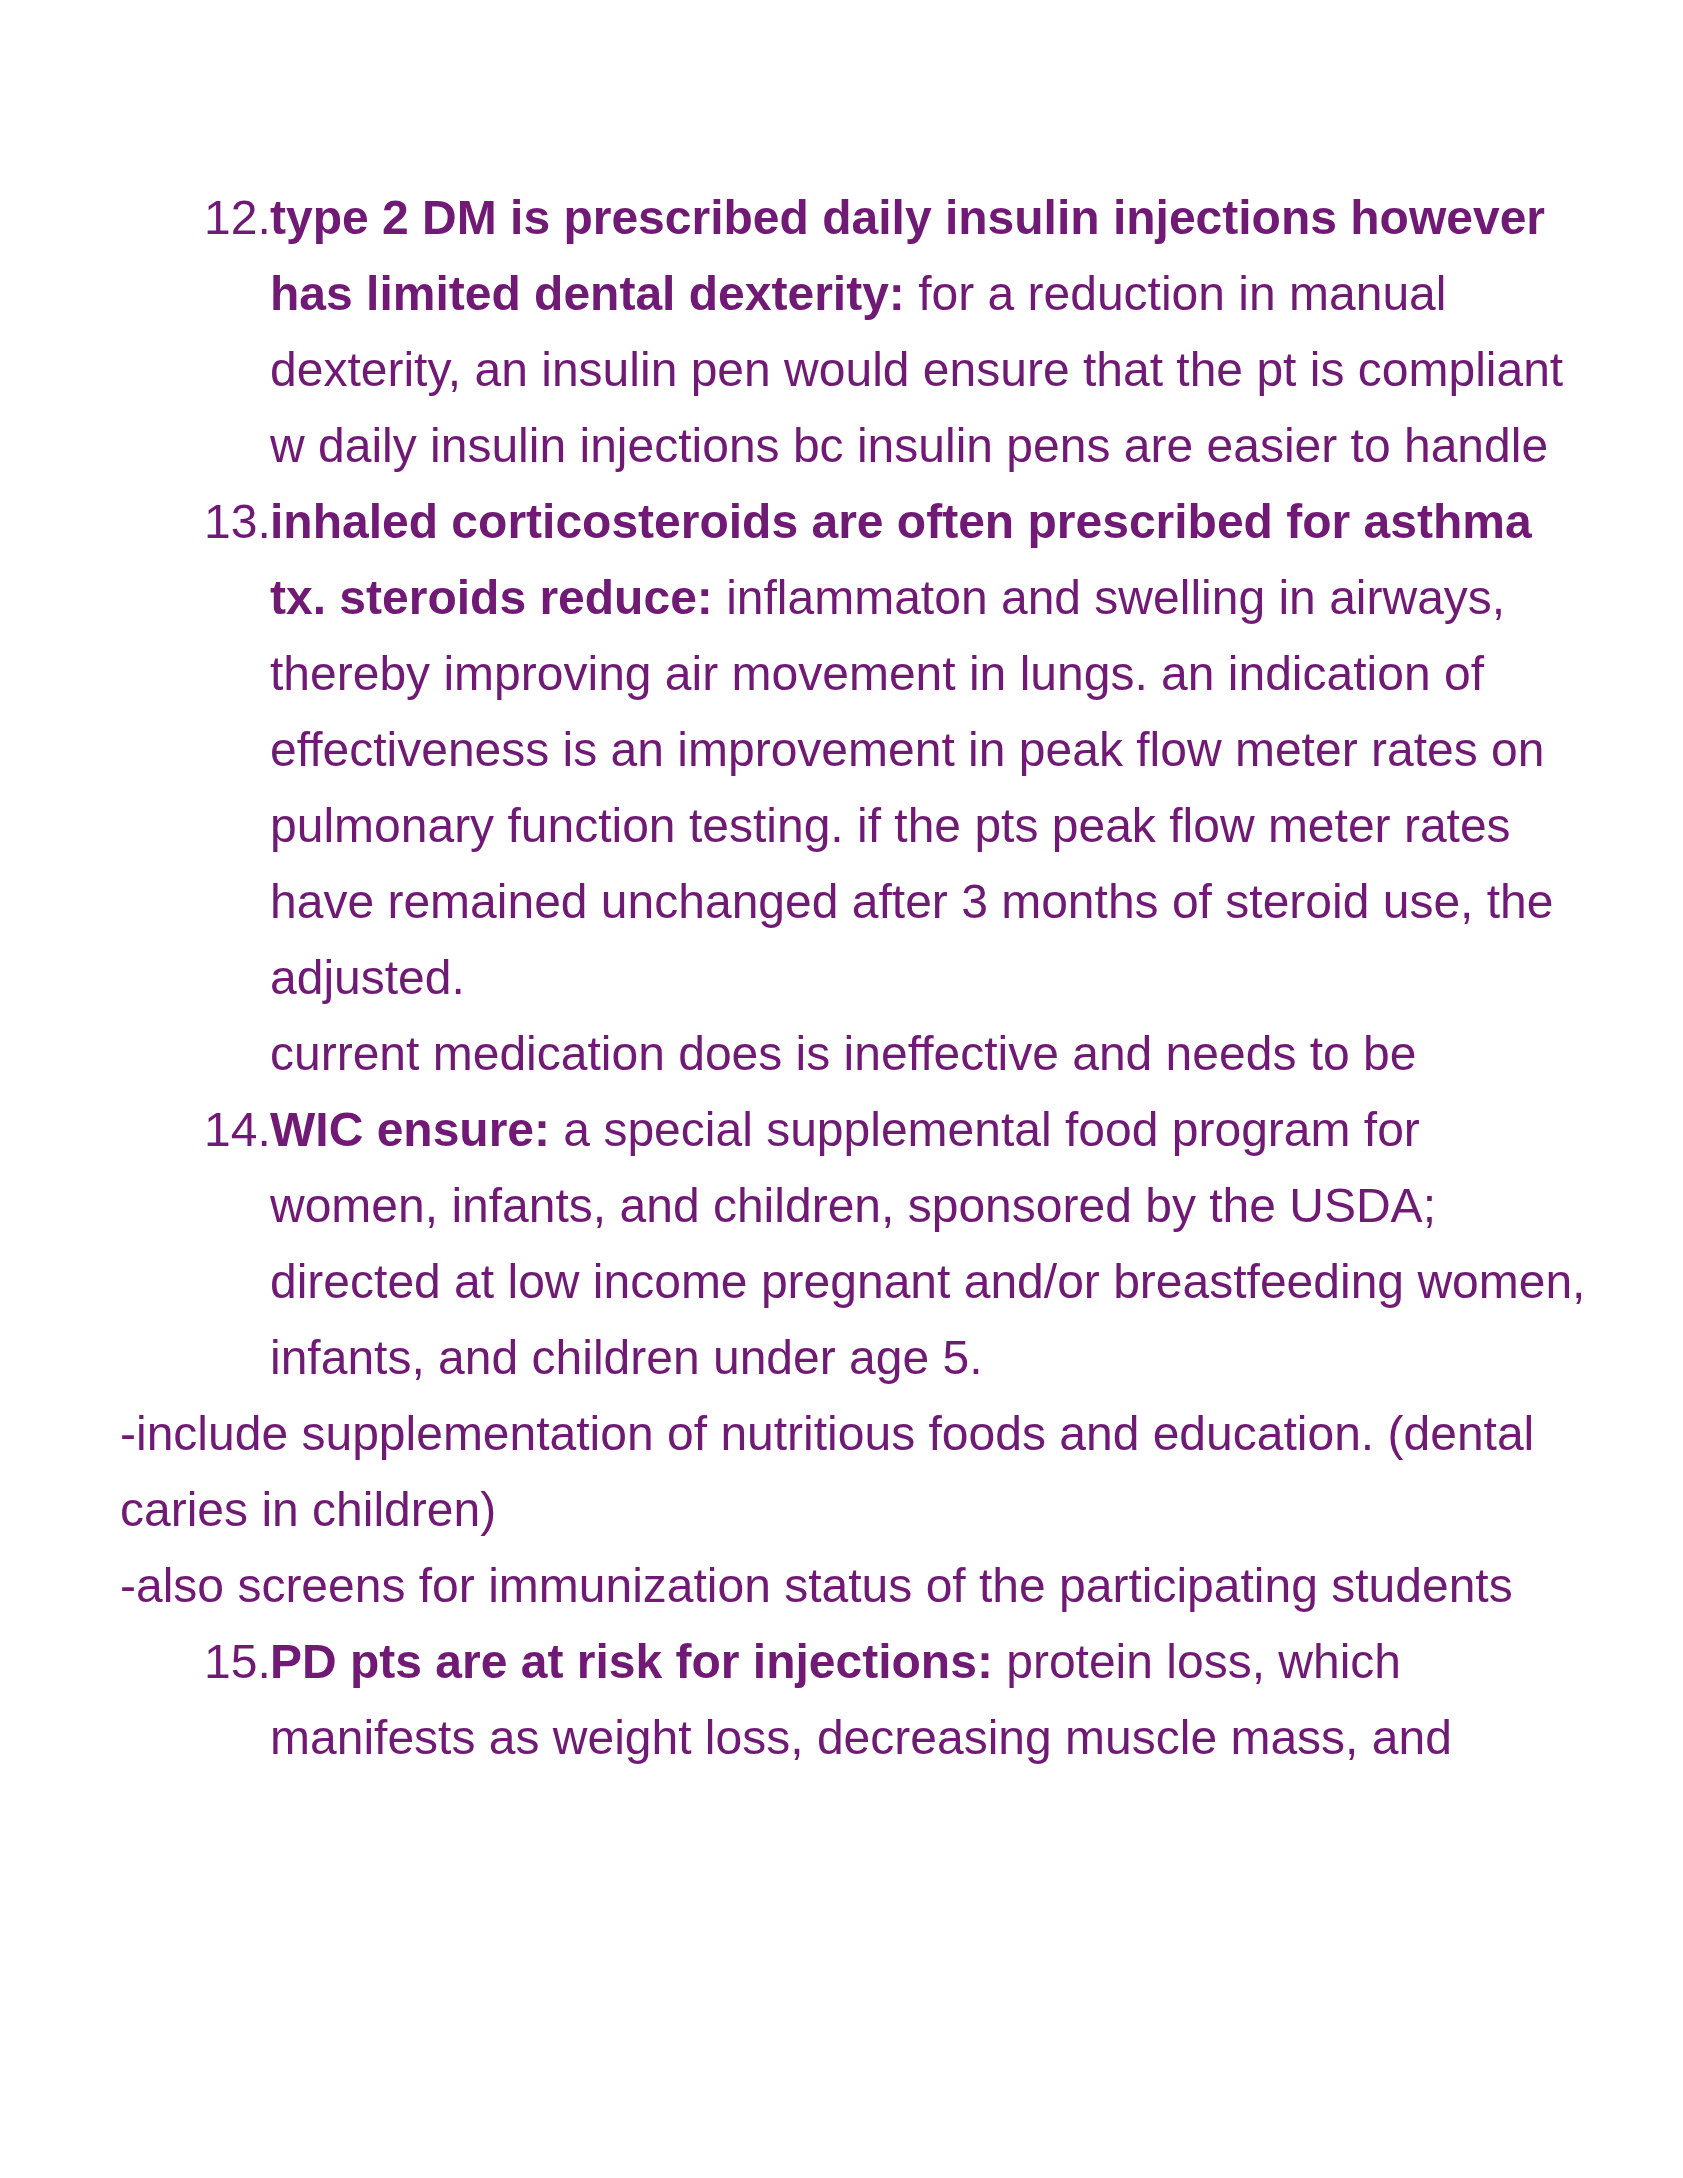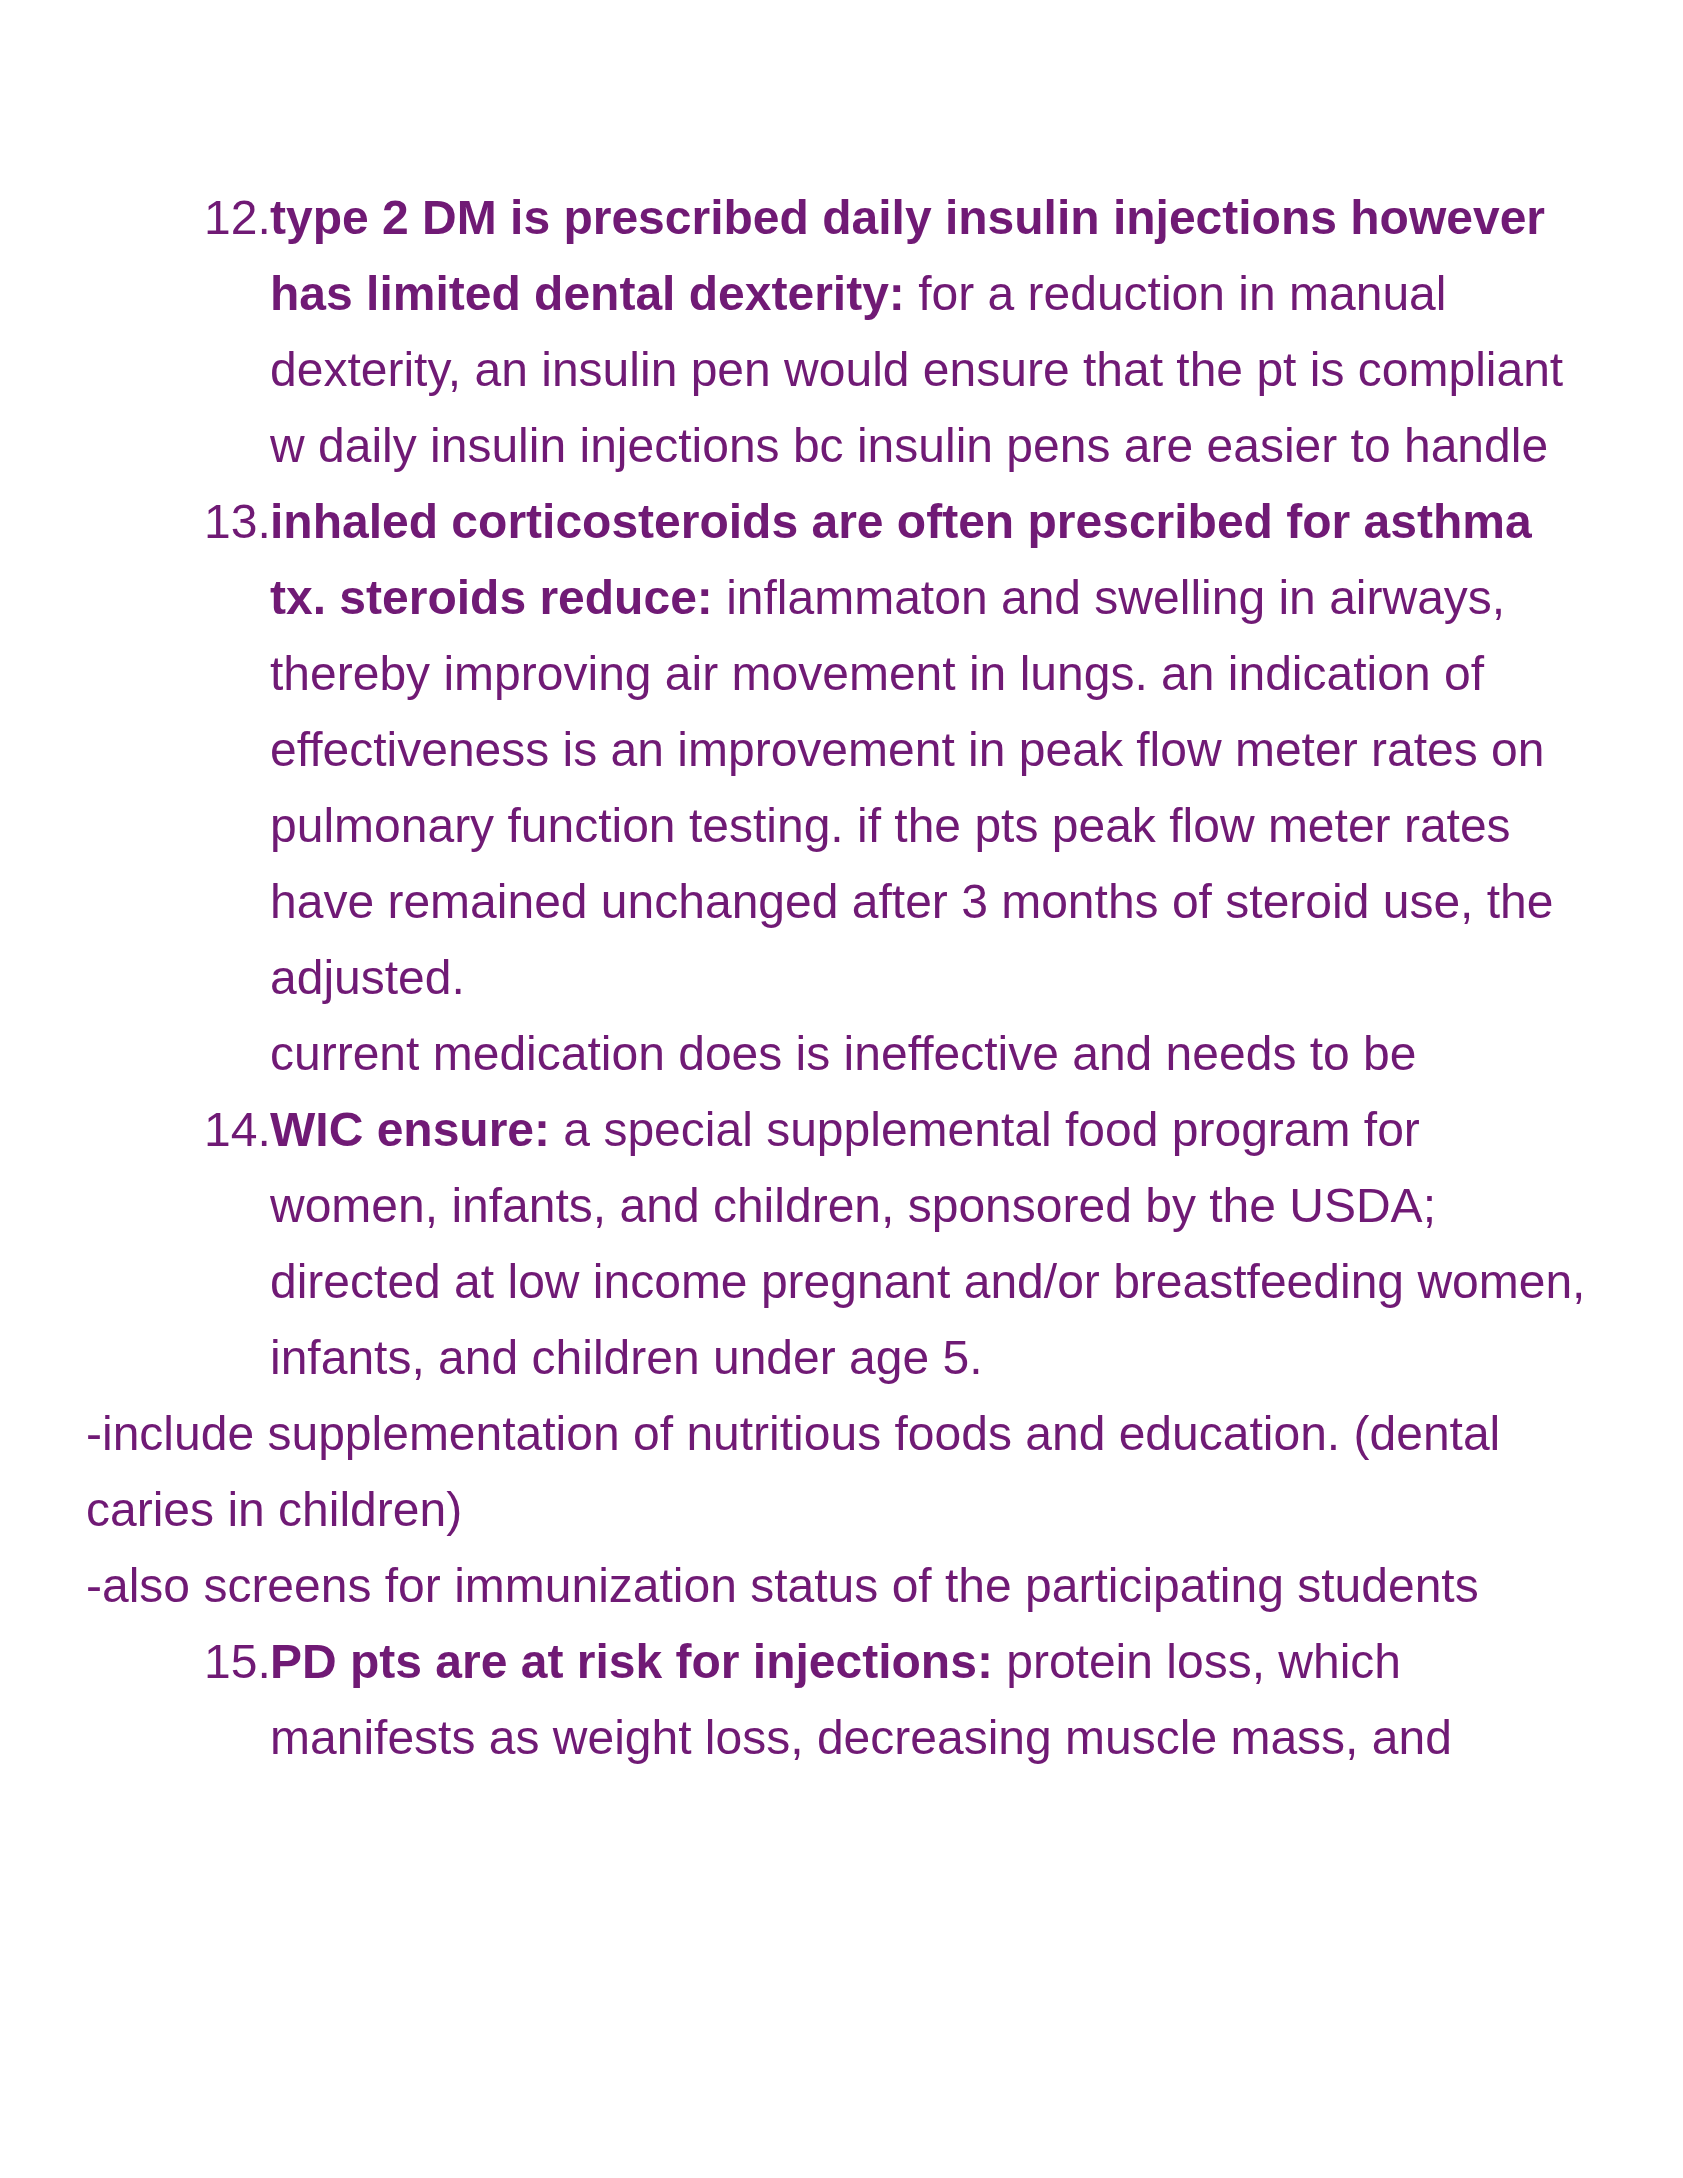--- a/index.html
+++ b/index.html
@@ -24,21 +24,21 @@
   }
   .line {
     font-size: 48px;
     line-height: 76px;
     white-space: pre;
     padding-left: 270px;
     font-weight: 400;
     color: #701a75;
   }
   .line.flush {
-    padding-left: 86px;
+    padding-left: 120px;
   }
   .line .marker {
     display: inline-block;
     width: 66px;
     margin-left: -66px;
     font-weight: 400;
   }
   .line b {
     font-weight: 700;
   }

